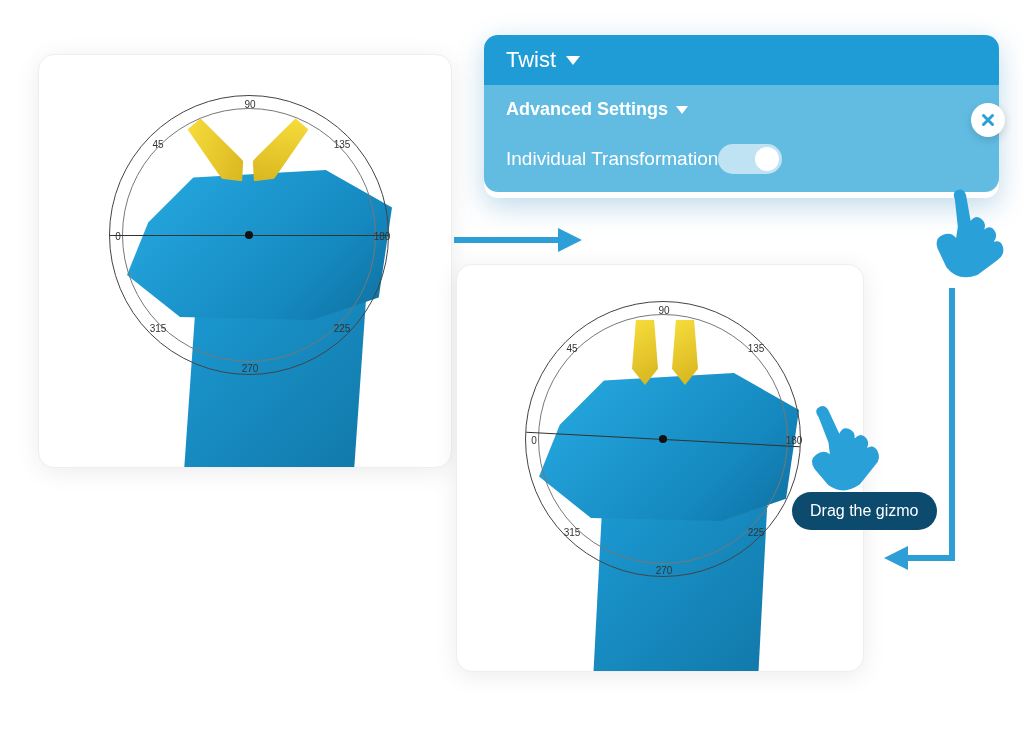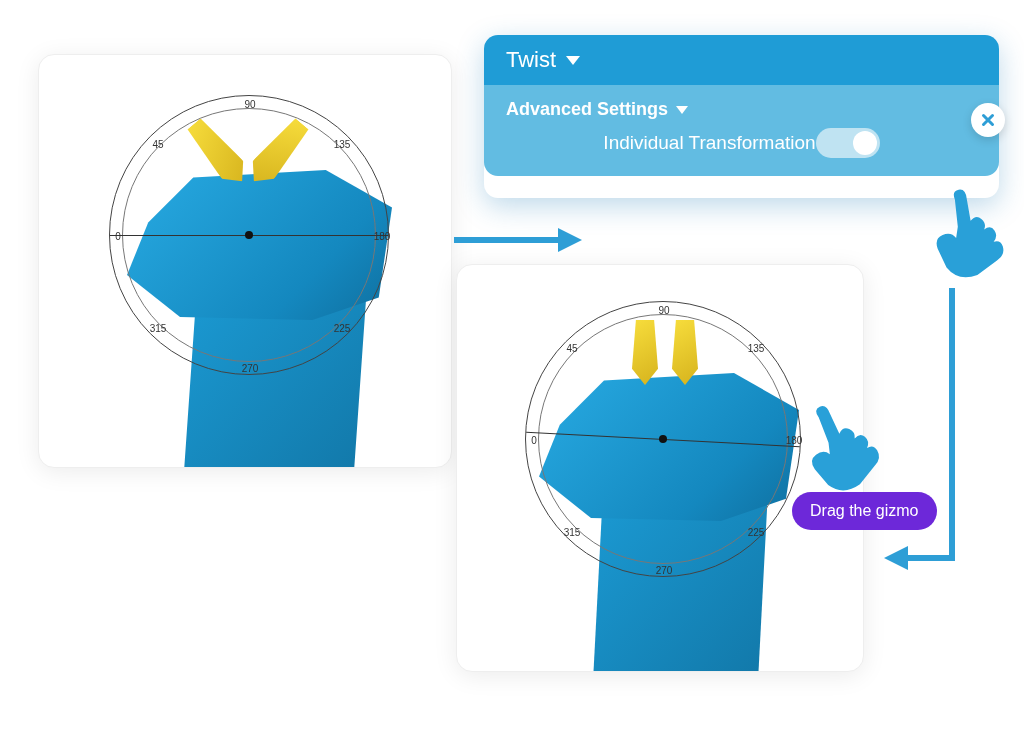--- a/index.html
+++ b/index.html
@@ -98,26 +98,26 @@
     padding: 14px 22px 18px 22px;
     border-bottom-left-radius: 14px;
     border-bottom-right-radius: 14px;
   }
   .panel-body .section-title {
     font-weight: 700;
     font-size: 18px;
     display: flex;
     align-items: center;
     gap: 8px;
-    margin-bottom: 8px;
+    margin-bottom: 24px;
   }
   .panel-row {
     display: flex;
     align-items: center;
-    justify-content: center;
+    justify-content: flex-start;
     font-size: 19px;
     font-weight: 400;
   }
   .chev-down {
     width: 0; height: 0;
     border-left: 7px solid transparent;
     border-right: 7px solid transparent;
     border-top: 9px solid #fff;
   }
   .chev-down-sm {
@@ -160,21 +160,21 @@
   .hand {
     position: absolute;
     width: 90px; height: 100px;
     pointer-events: none;
   }
   .hand svg { width: 100%; height: 100%; }
 
   
   .tooltip {
     position: absolute;
-    background: #6d28d9;
+    background: #0c4a6e;
     color: #fff;
     font-size: 16px;
     padding: 10px 18px;
     border-radius: 20px;
     white-space: nowrap;
   }
 
   
   .arrow-line {
     position: absolute;

